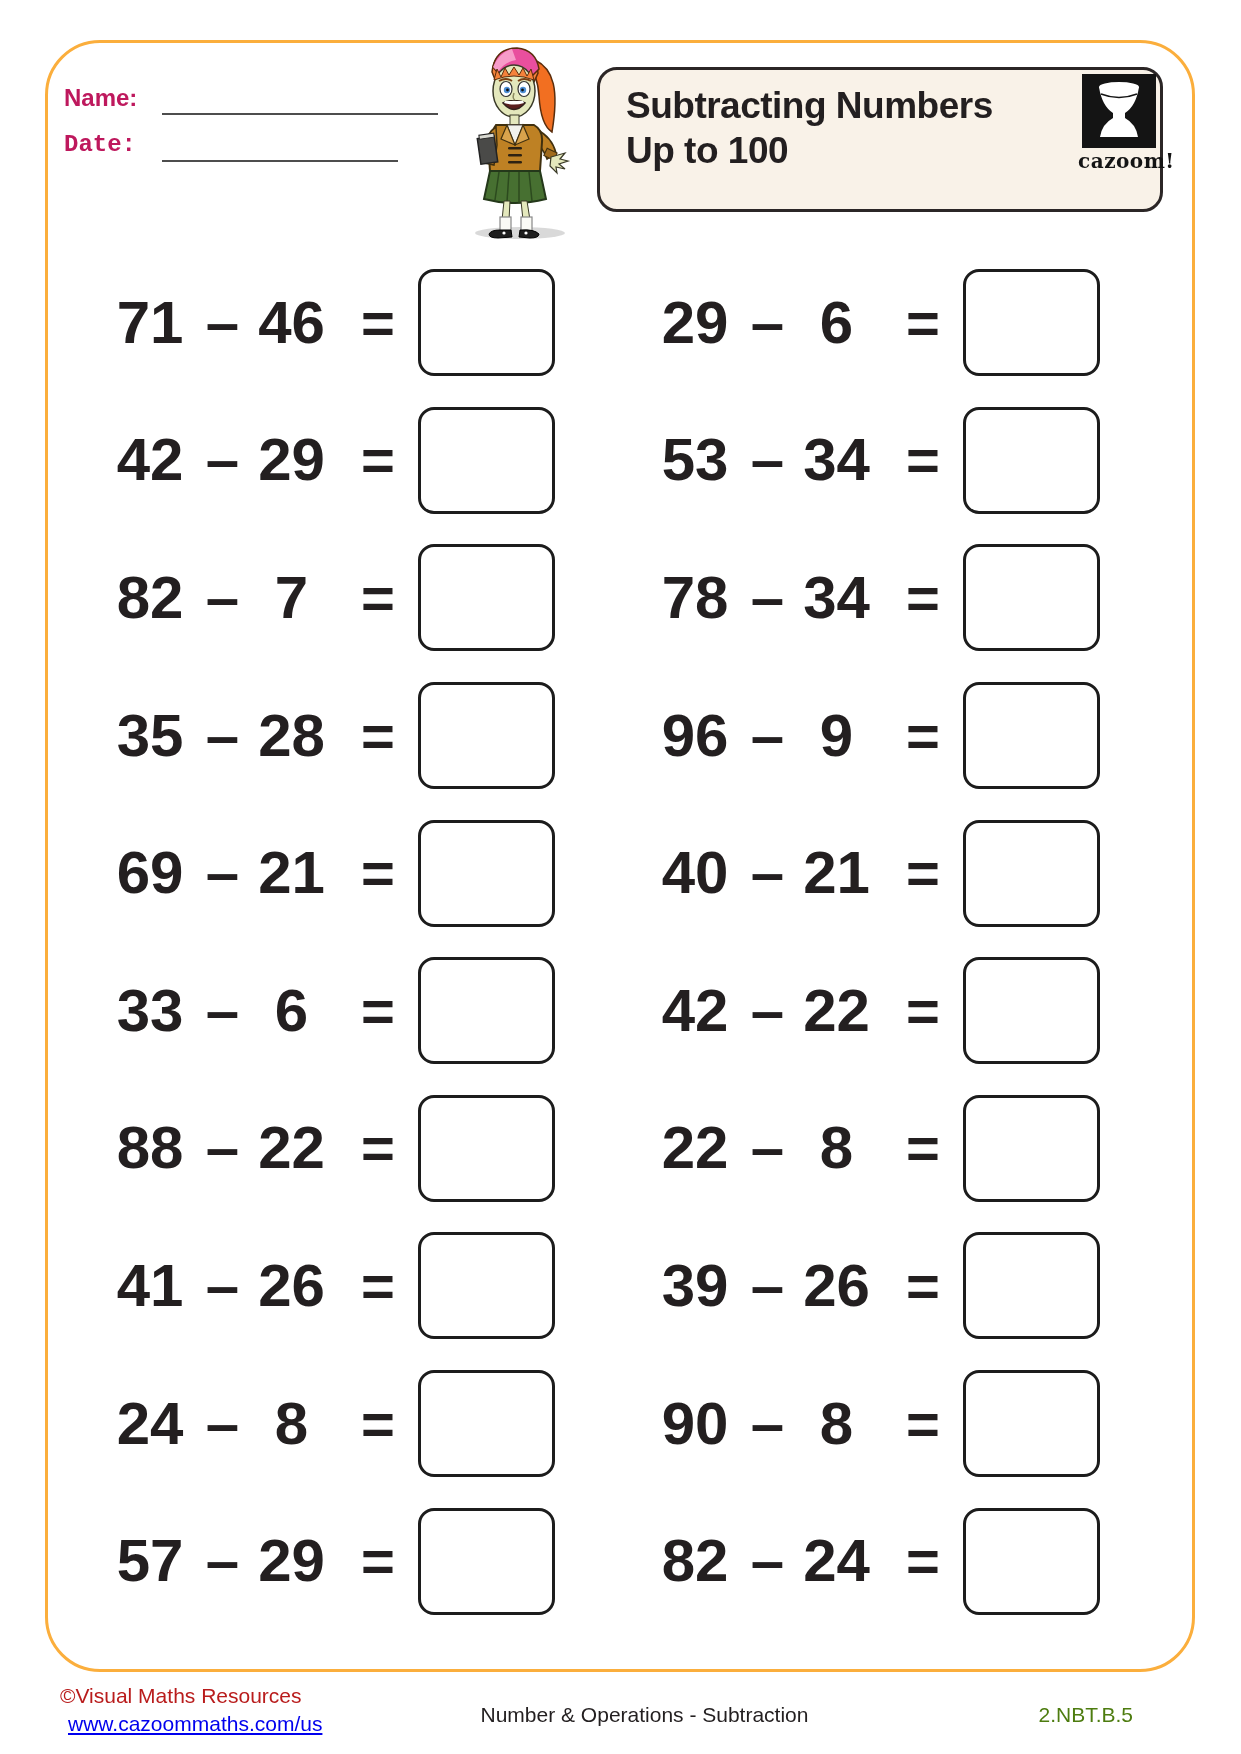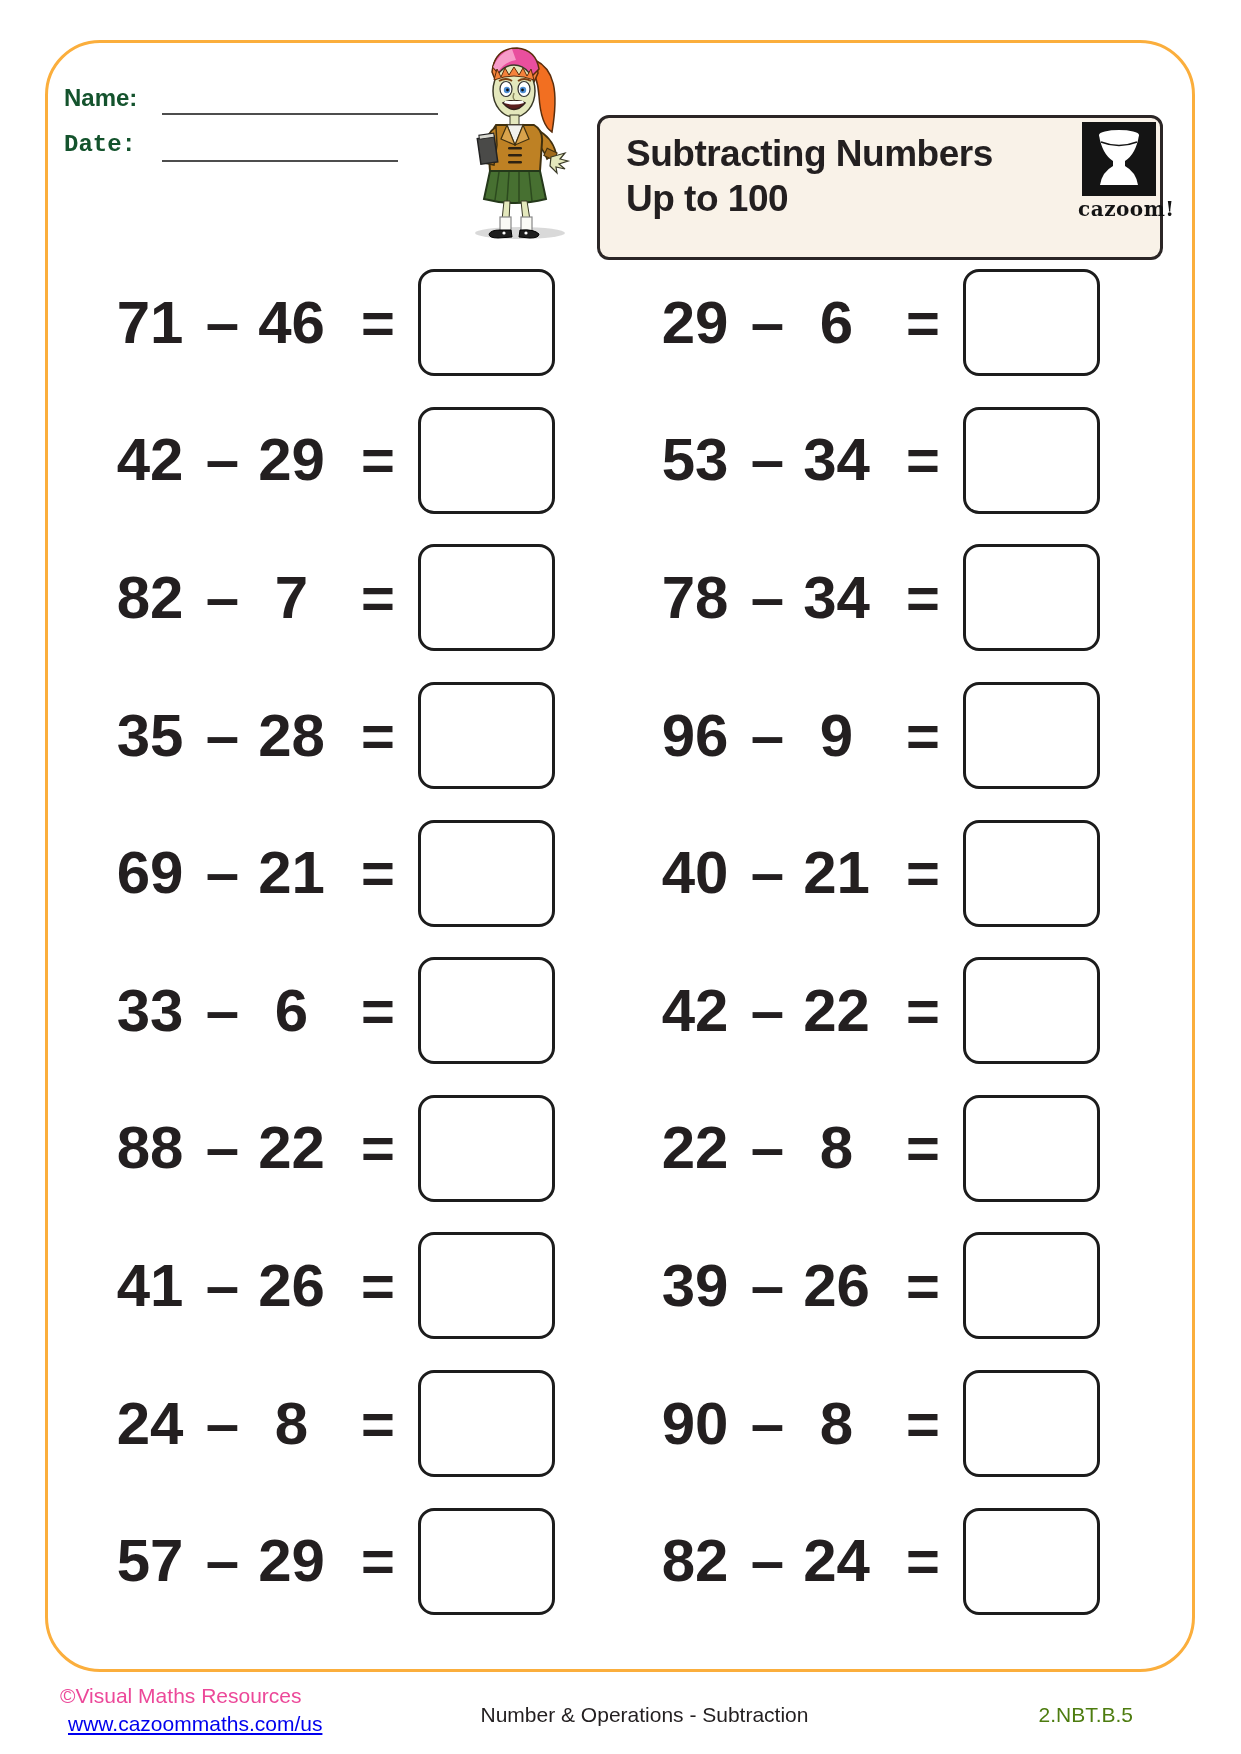--- a/index.html
+++ b/index.html
@@ -5,30 +5,30 @@
   html,body{margin:0;padding:0;background:#ffffff;}
   .sheet{
     position:relative;width:1241px;height:1754px;background:#ffffff;
     font-family:"Liberation Sans",sans-serif;color:#231F20;overflow:hidden;
   }
   .page-border{
     position:absolute;left:45px;top:40px;width:1144px;height:1626px;
     border:3px solid #FBAE3C;border-radius:55px;
   }
   
-  .field-label{position:absolute;font-size:24px;font-weight:bold;color:#14532d;}
+  .field-label{position:absolute;font-size:24px;font-weight:bold;color:#be185d;}
   .name-label{left:64px;top:84px;}
   .date-label{left:64px;top:131px;font-family:Liberation Mono, monospace;}
   .write-line{position:absolute;height:0;border-bottom:2px solid #4D4D4D;}
   .name-line{left:162px;top:113px;width:276px;}
   .date-line{left:162px;top:160px;width:236px;}
   .mascot{position:absolute;left:440px;top:40px;width:150px;height:200px;}
   .title-box{
     position:absolute;left:597px;top:67px;width:566px;height:145px;
-    background:#F9F2E8;border:3px solid #2B2626;border-radius:12px;box-sizing:border-box;margin-top:48px;
+    background:#F9F2E8;border:3px solid #2B2626;border-radius:20px;box-sizing:border-box;
   }
   .title-text{
     position:absolute;left:26px;top:13px;font-size:37px;line-height:45px;
     font-weight:bold;letter-spacing:-0.5px;color:#231F20;
   }
   .logo{position:absolute;left:478px;top:4px;width:82px;text-align:center;}
   .logo svg{display:block;margin:0 auto;}
   .logo-text{
     font-family:"DejaVu Serif",serif;font-weight:bold;font-size:20px;
     letter-spacing:0.5px;color:#141414;margin-top:1px;
@@ -44,21 +44,21 @@
   .num{
     font-size:60px;font-weight:bold;color:#231F20;text-align:center;
     line-height:1;white-space:nowrap;
   }
   .eq{font-size:58px;}
   .answer-box{
     width:137px;height:107px;box-sizing:border-box;background:#ffffff;
     border:3.5px solid #1C1C1C;border-radius:16px;justify-self:start;
   }
   
-  .footer-copyright{position:absolute;left:60px;top:1684px;font-size:21px;color:#ec4899;text-align:center;}
+  .footer-copyright{position:absolute;left:60px;top:1684px;font-size:21px;color:#b91c1c;text-align:center;}
   .footer-url{
     position:absolute;left:60px;top:1712px;font-size:21px;color:#0000EE;
     text-decoration:underline;cursor:pointer;margin-left:8px;
   }
   .footer-center{
     position:absolute;left:24px;top:1703px;width:1241px;text-align:center;
     font-size:21px;color:#231F20;
   }
   .footer-standard{position:absolute;right:108px;top:1703px;font-size:21px;color:#4d7c0f;}
 </style>

